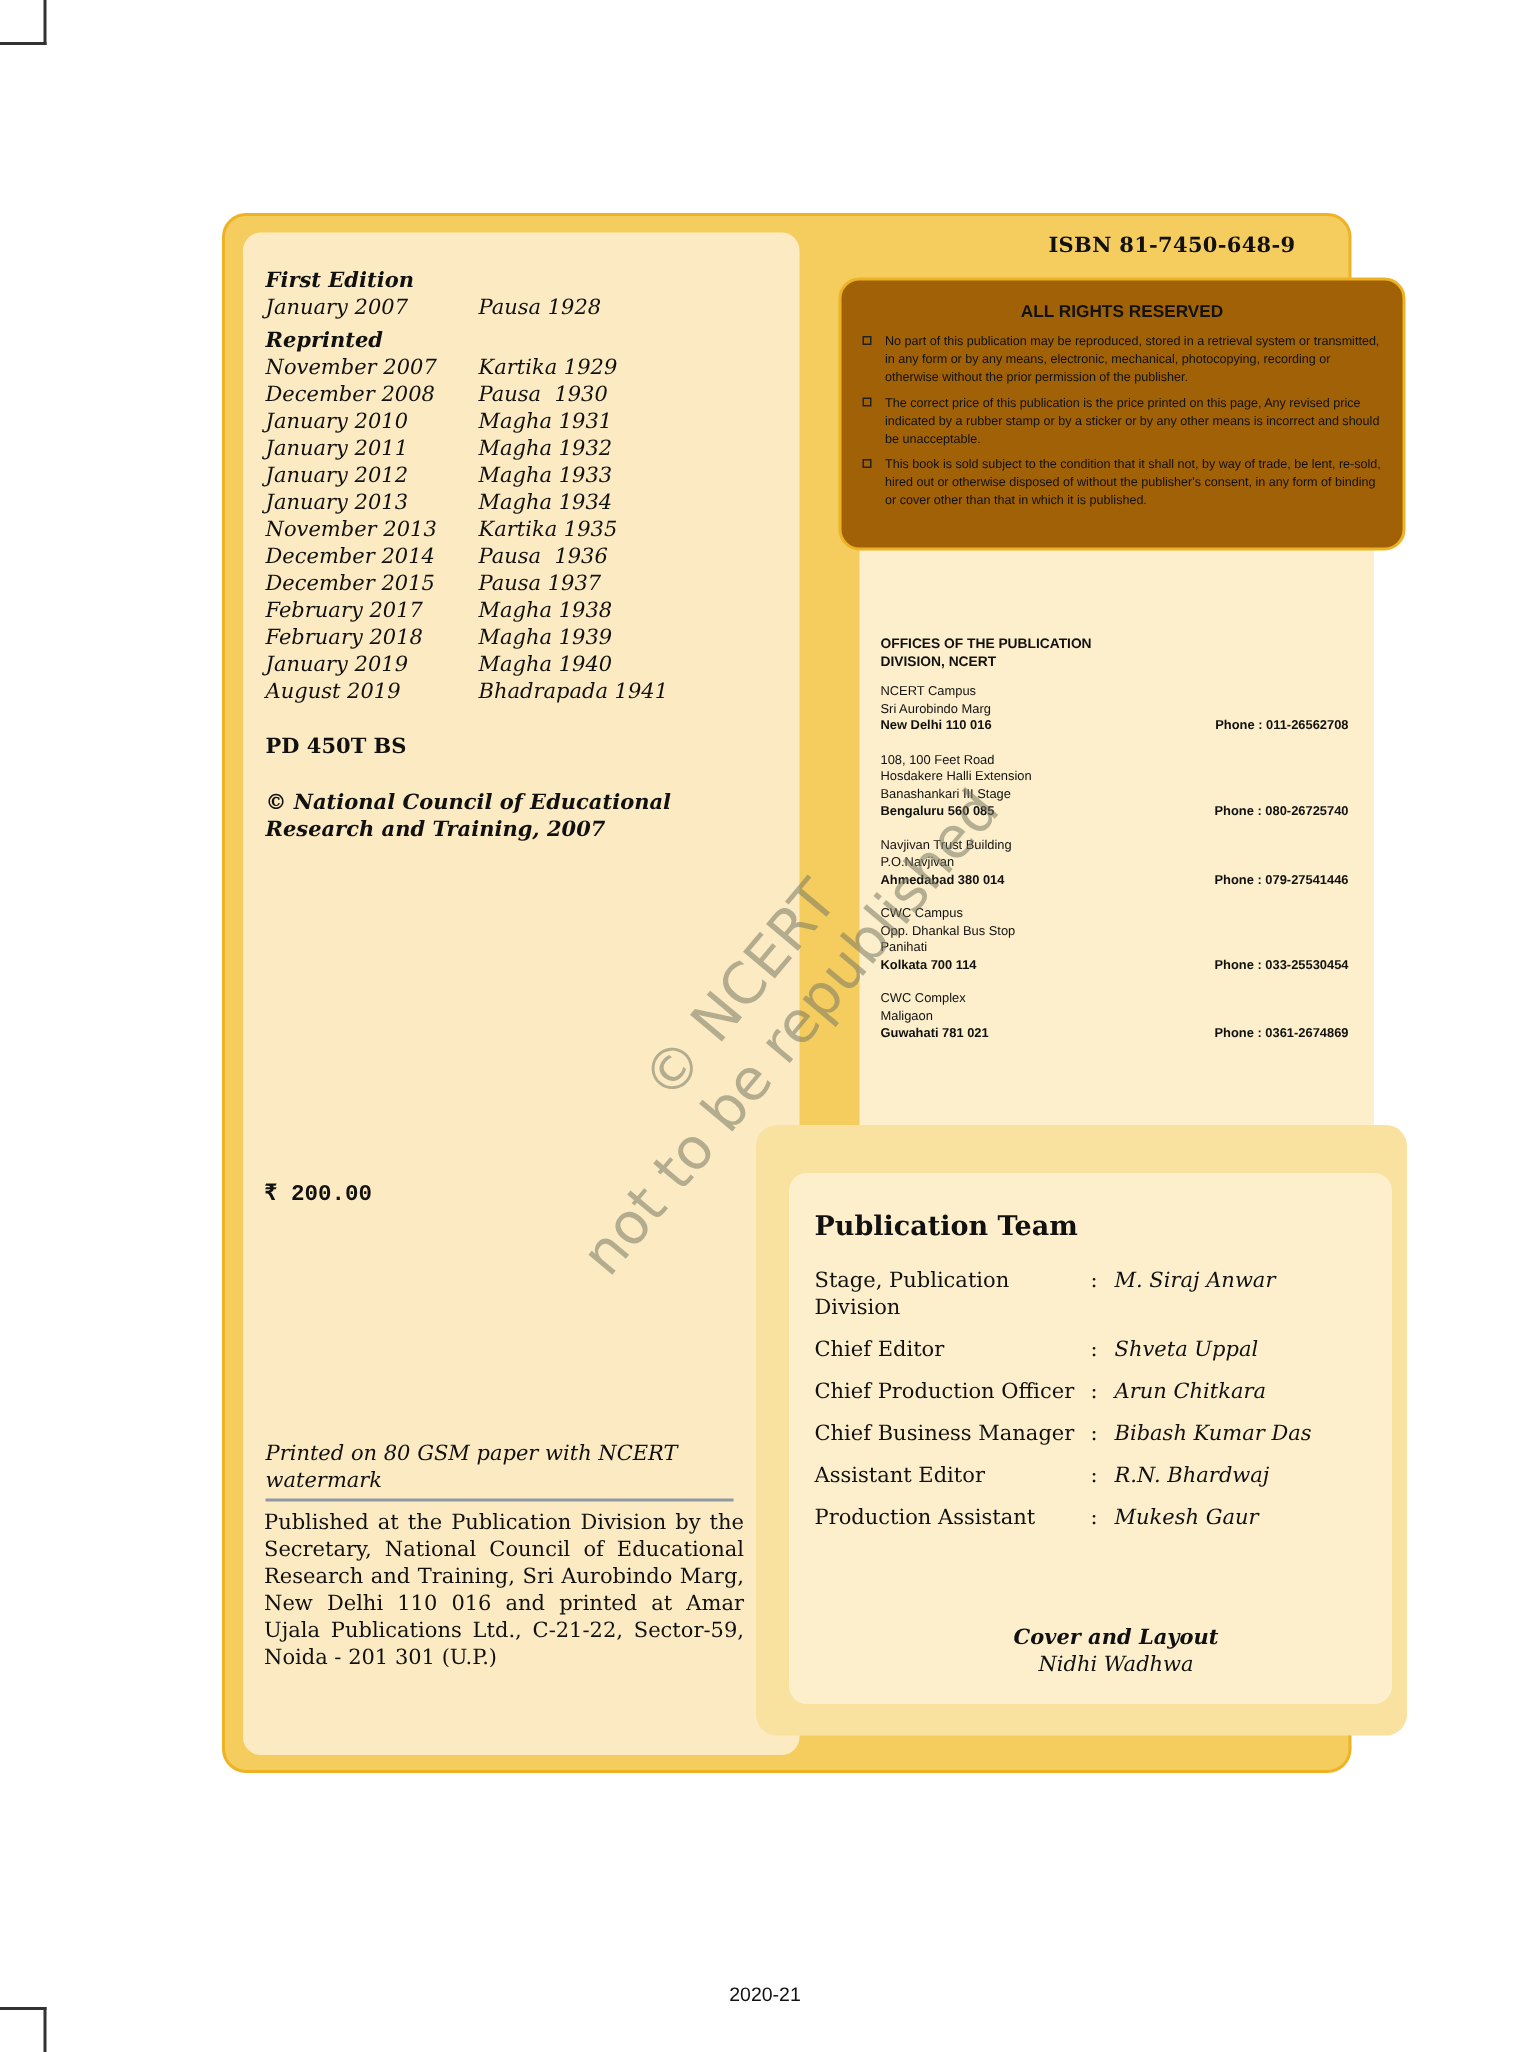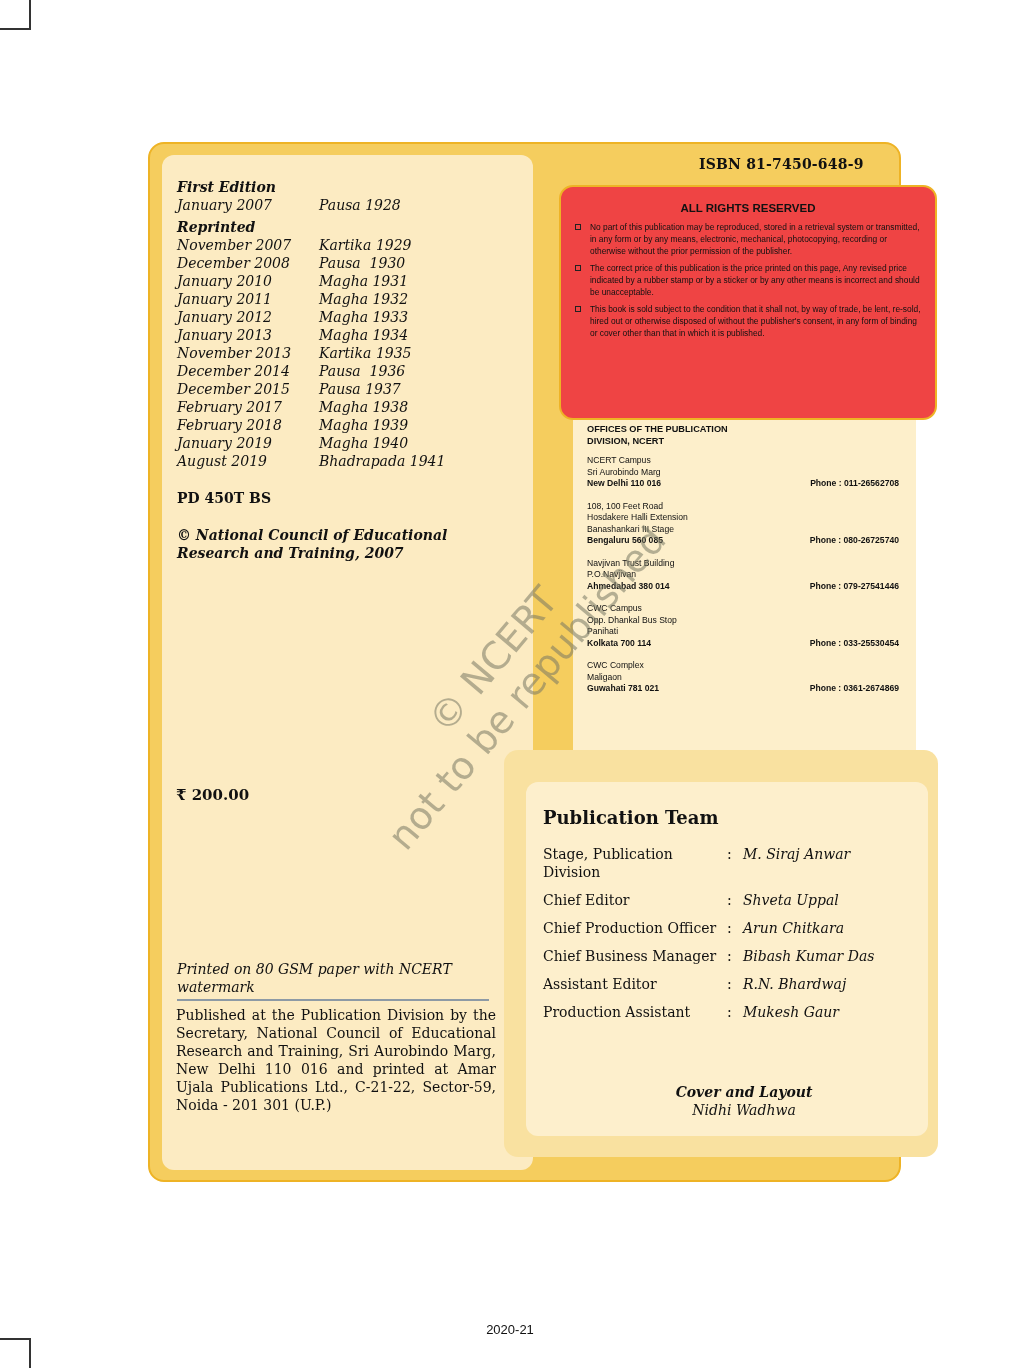--- a/index.html
+++ b/index.html
@@ -14,41 +14,41 @@
            background: #f5cd5e; border: 2px solid #eeb325; border-radius: 16px; }
 
   .left-panel { position: absolute; left: 162px; top: 155px; width: 371px; height: 1015px;
                 background: #fcebc2; border-radius: 12px; }
 
   .right-col { position: absolute; left: 573px; top: 360px; width: 343px; height: 400px; background: #fdefcb; }
 
   .isbn { position: absolute; left: 699px; top: 156px; font-family: "DejaVu Serif", serif;
           font-weight: bold; font-size: 14px; letter-spacing: 0.2px; }
 
-  .rights-box { position: absolute; left: 559px; top: 185px; width: 378px; height: 235px;
-                background: #ef4444; border: 2px solid #eeb325; border-radius: 14px;
+  .rights-box { position: absolute; left: 559px; top: 185px; width: 378px; height: 182px;
+                background: #a16207; border: 2px solid #eeb325; border-radius: 14px;
                 padding: 15px 14px 0 14px; font-family: "Liberation Sans", sans-serif; }
   .rights-title { text-align: center; font-weight: bold; font-size: 11.5px; margin-bottom: 7px; }
   .rights-item { position: relative; padding-left: 15px; font-size: 8.4px; line-height: 12px; margin-bottom: 5px; }
   .rights-item .box-icon { position: absolute; left: 0; top: 3px; width: 6px; height: 6px; border: 1px solid #222; }
 
   .offices { position: absolute; left: 587px; top: 423px; width: 312px; font-family: "Liberation Sans", sans-serif; font-size: 8.6px; line-height: 11.5px; }
   .offices-title { font-weight: bold; font-size: 9.2px; line-height: 12px; margin-bottom: 8px; }
   .office { margin-bottom: 11px; }
   .office-city-row { display: flex; justify-content: space-between; font-weight: bold; }
 
   .ed-block { position: absolute; left: 177px; top: 178px; font-family: "DejaVu Serif", serif; font-style: italic; font-size: 14px; line-height: 18px; }
   .ed-head { font-weight: bold; font-size: 14px; line-height: 18px; }
   .ed-row { display: flex; }
   .ed-row .greg { width: 142px; }
   .ed-spacer { height: 4px; }
 
   .pd-code { position: absolute; left: 177px; top: 490px; font-weight: bold; font-size: 14px; }
   .copyright { position: absolute; left: 177px; top: 526px; font-weight: bold; font-style: italic; font-size: 14px; line-height: 18px; width: 320px; }
-  .price { position: absolute; left: 176px; top: 786px; font-weight: bold; font-size: 15px; }
+  .price { position: absolute; left: 176px; top: 786px; font-weight: bold; font-size: 15px; font-family: Liberation Mono, monospace; }
 
   .paper-note { position: absolute; left: 177px; top: 960px; width: 320px; font-style: italic; font-size: 14px; line-height: 18px; }
   .divider { position: absolute; left: 177px; top: 999px; width: 312px; height: 2px; background: #8d9aa5; }
   .publisher { position: absolute; left: 176px; top: 1006px; width: 320px; font-size: 14px; line-height: 18px; text-align: justify; }
 
   .team-outer { position: absolute; left: 504px; top: 750px; width: 434px; height: 407px; background: #f9e1a0; border-radius: 14px; }
   .team-inner { position: absolute; left: 526px; top: 782px; width: 402px; height: 354px; background: #fdefcc; border-radius: 12px; }
   .team-title { position: absolute; left: 543px; top: 807px; font-weight: bold; font-size: 18px; }
   .team-list { position: absolute; left: 543px; top: 845px; width: 370px; font-size: 14px; line-height: 18px; }
   .team-row { display: flex; margin-bottom: 10px; }

